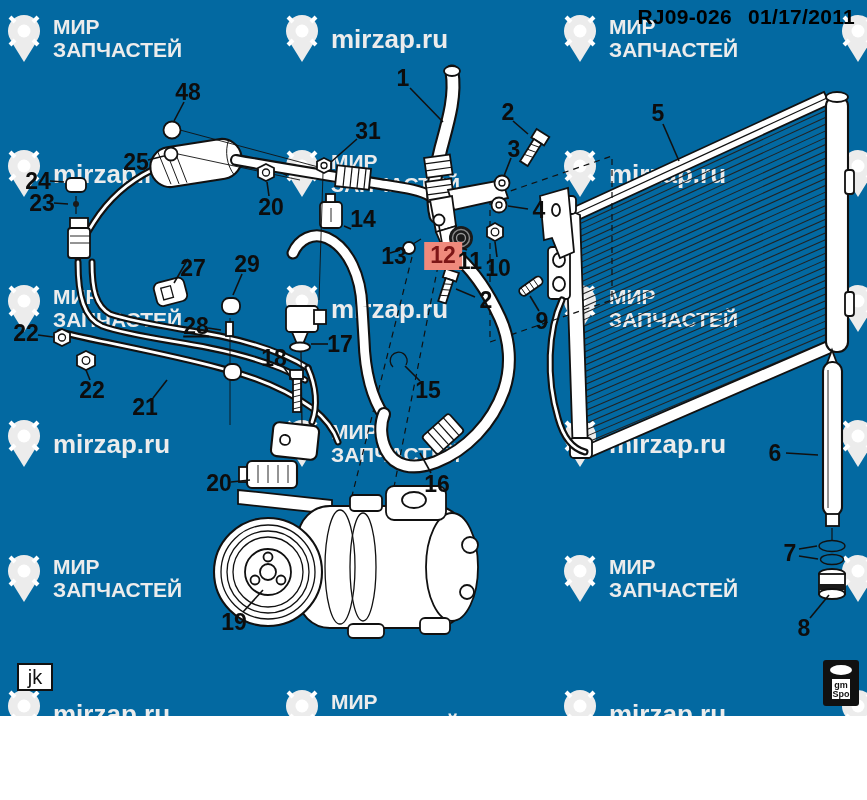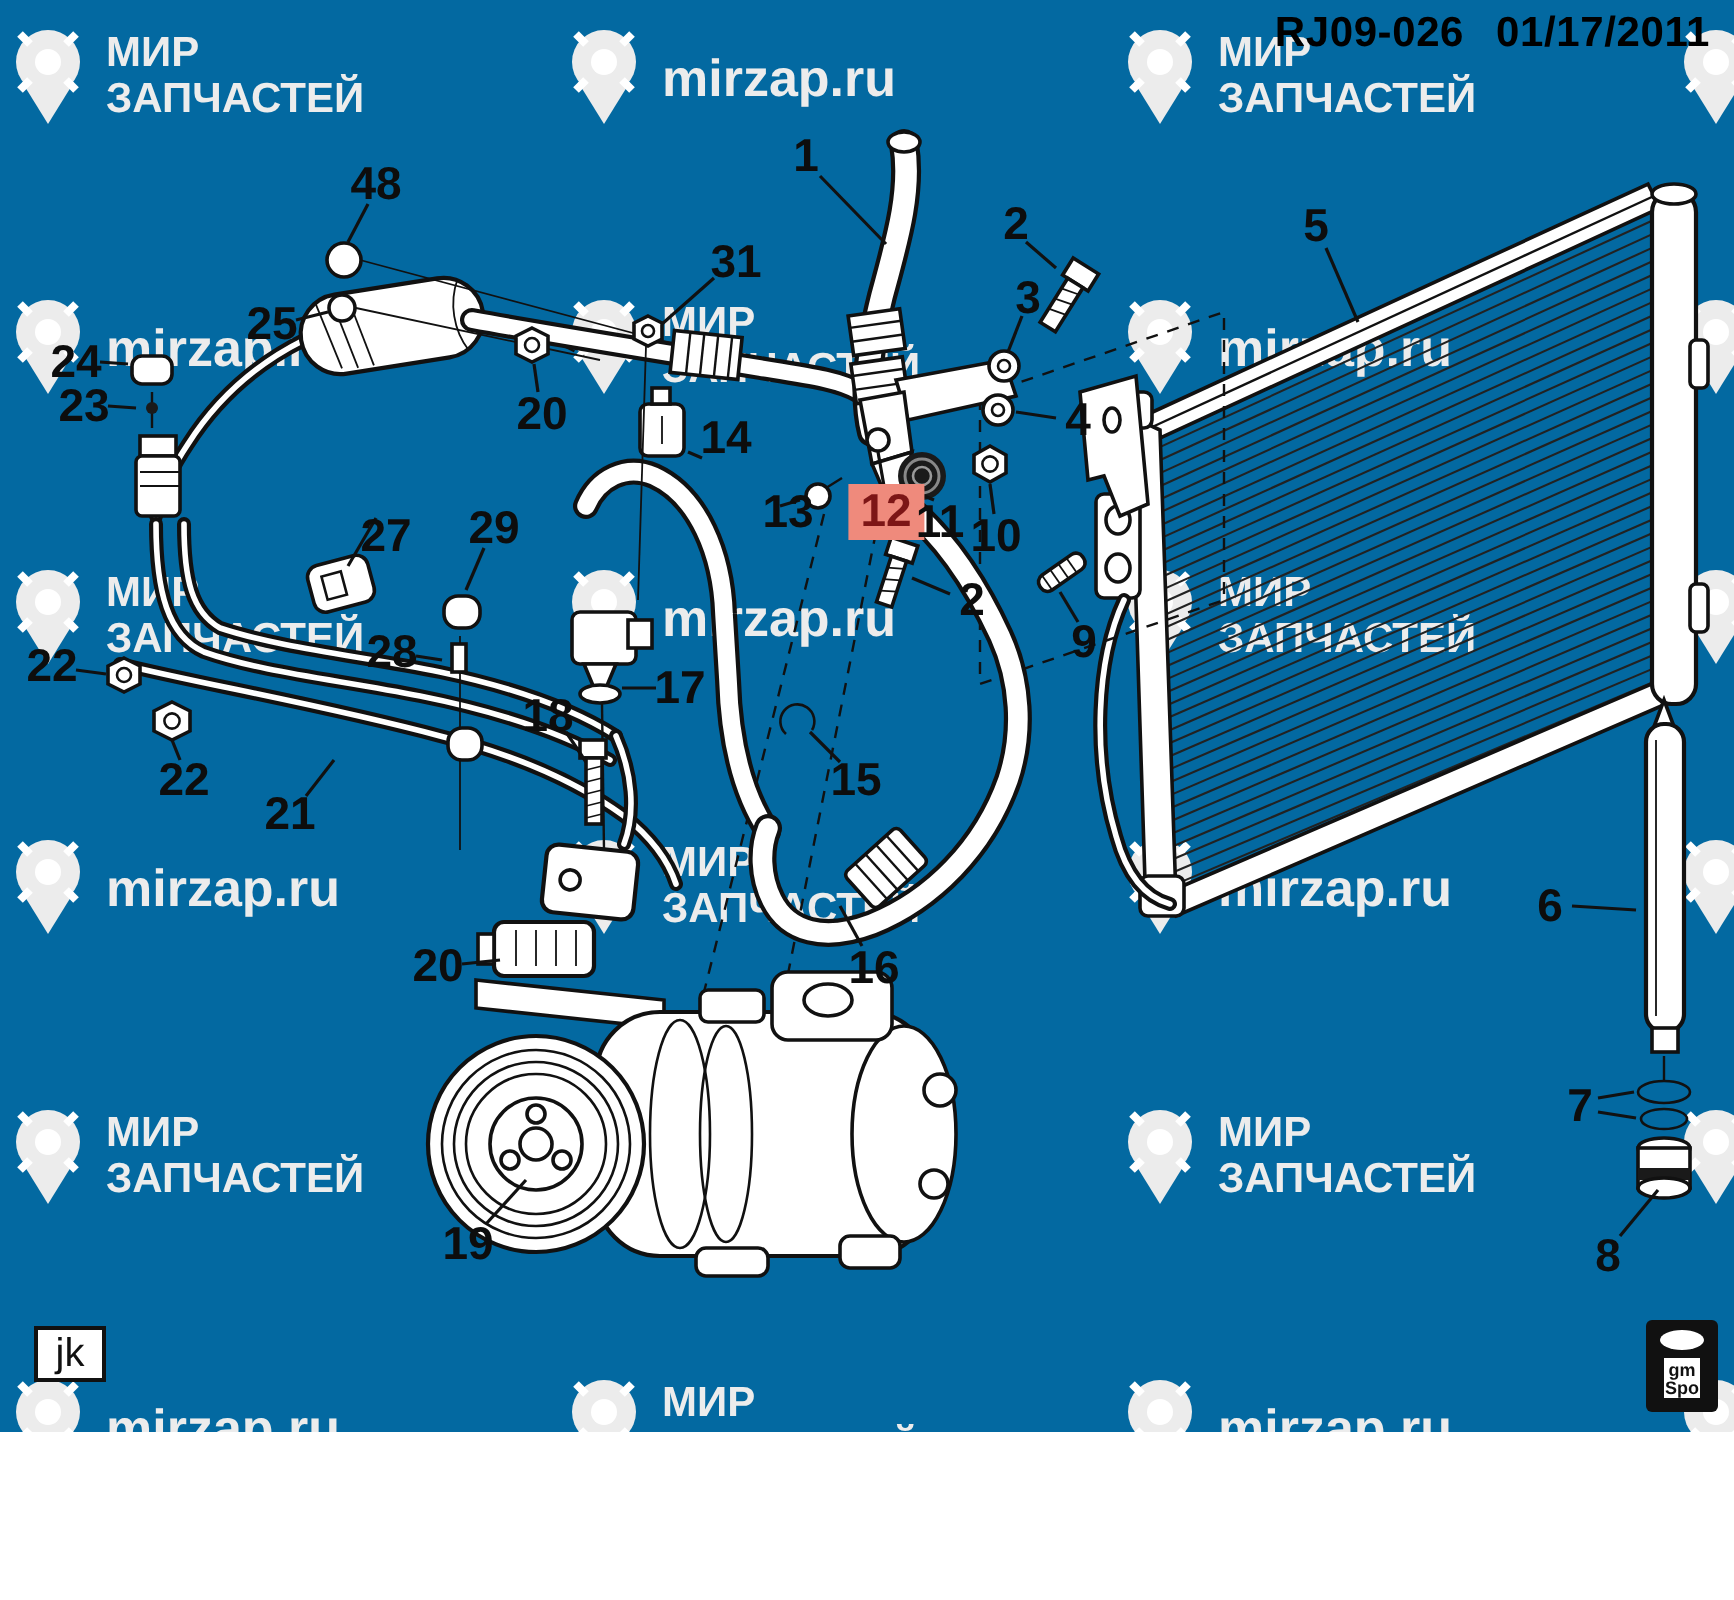--- a/index.html
+++ b/index.html
@@ -686,21 +686,21 @@
       <div class="callout" style="left: 363px; top: 219px;">14</div>
       <div class="callout" style="left: 378px; top: 256px; margin-left: 16px;">13</div>
       <div class="callout hl" style="left: 443px; top: 256px;">12</div>
       <div class="callout" style="left: 470px; top: 261px;">11</div>
       <div class="callout" style="left: 498px; top: 268px;">10</div>
       <div class="callout" style="left: 539px; top: 210px;">4</div>
       <div class="callout" style="left: 658px; top: 113px;">5</div>
       <div class="callout" style="left: 542px; top: 321px;">9</div>
       <div class="callout" style="left: 486px; top: 300px;">2</div>
       <div class="callout" style="left: 247px; top: 264px;">29</div>
-      <div class="callout" style="left: 196px; top: 326px;">28</div>
+      <div class="callout" style="left: 196px; top: 326px; text-decoration: underline;">28</div>
       <div class="callout" style="left: 26px; top: 333px;">22</div>
       <div class="callout" style="left: 92px; top: 390px;">22</div>
       <div class="callout" style="left: 340px; top: 344px;">17</div>
       <div class="callout" style="left: 274px; top: 358px;">18</div>
       <div class="callout" style="left: 145px; top: 407px;">21</div>
       <div class="callout" style="left: 428px; top: 390px;">15</div>
       <div class="callout" style="left: 437px; top: 484px;">16</div>
       <div class="callout" style="left: 219px; top: 483px;">20</div>
       <div class="callout" style="left: 234px; top: 622px;">19</div>
       <div class="callout" style="left: 775px; top: 453px;">6</div>

